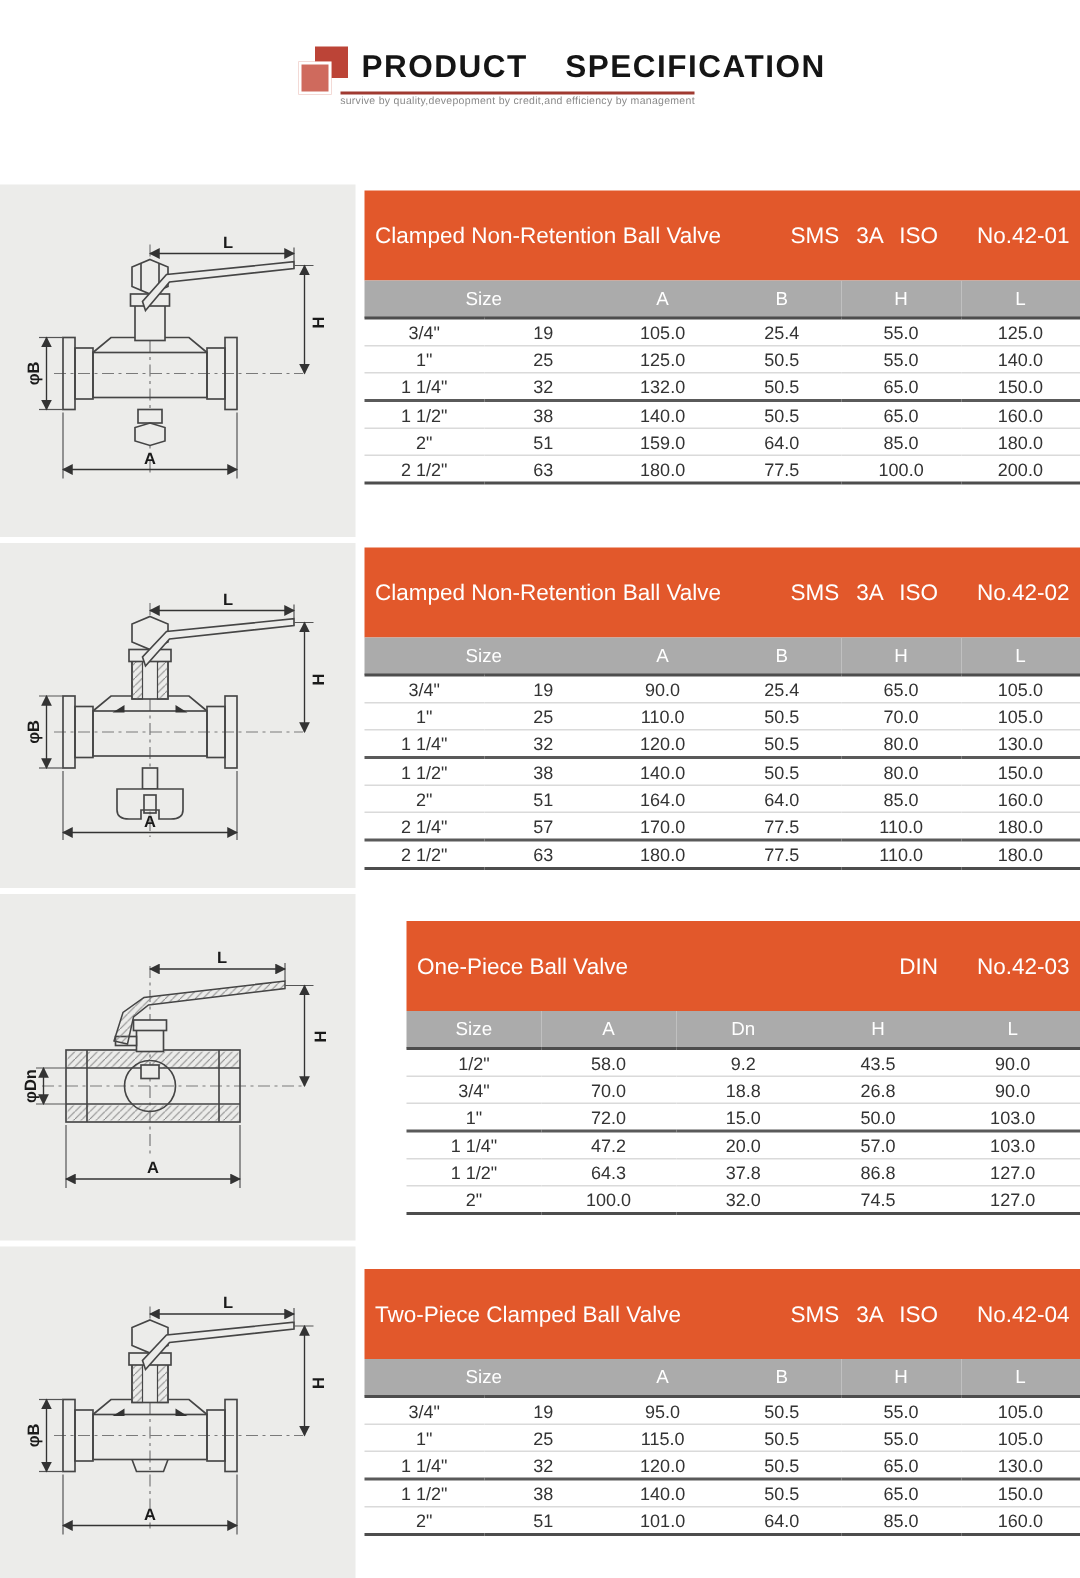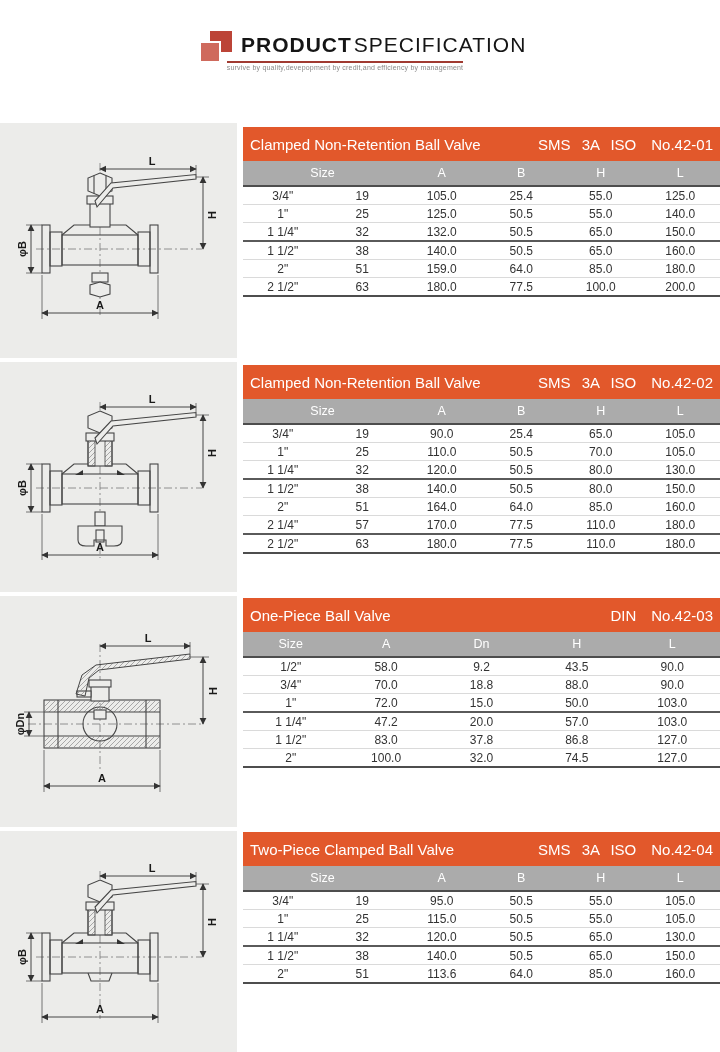--- a/index.html
+++ b/index.html
@@ -6,38 +6,38 @@
   .page{position:relative;width:720px;height:1052px;background:#fff;overflow:hidden;
         font-family:"Liberation Sans",sans-serif;}
 
   
   .logo-dark{position:absolute;left:210px;top:31px;width:22px;height:21px;
              background:var(--logo-red-dark,#BC4437);}
   .logo-light{position:absolute;left:199px;top:41px;width:22px;height:22px;box-sizing:border-box;
               background:var(--logo-red-light,#CF6A5D);border:2px solid #fff;}
   .title{position:absolute;left:241px;top:33px;font-size:21px;color:#151515;
          letter-spacing:1px;white-space:nowrap;}
-  .title .t1{font-weight:bold;margin-right:2px;}
-  .title .t2{font-weight:normal;}
+  .title .t1{font-weight:bold;margin-right:25px;}
+  .title .t2{font-weight:bold;}
   .redline{position:absolute;left:227px;top:61px;width:236px;height:2px;
            background:var(--underline-red,#A03A31);}
   .tagline{position:absolute;left:207px;top:64px;width:276px;text-align:center;
            font-size:7px;color:#8a8a8a;letter-spacing:.2px;}
 
   
   .spec{position:absolute;left:0;width:720px;}
   .panel{position:absolute;left:0;top:0;width:237px;height:100%;
          background:var(--panel-gray,#ECECEA);}
   .panel svg{display:block;width:237px;height:100%;}
   .tablewrap{position:absolute;left:243px;right:0;}
 
   .bar{display:flex;justify-content:space-between;align-items:center;height:28px;
-       background:var(--accent-orange,#E2582B);color:#fff;padding:3px 7px;font-size:15px;}
+       background:var(--accent-orange,#E2582B);color:#fff;padding:16px 7px;font-size:15px;}
   .bar-title{white-space:nowrap;}
-  .bar-right{display:flex;gap:15px;white-space:nowrap;}
+  .bar-right{display:flex;gap:26px;white-space:nowrap;}
   .std{word-spacing:7px;}
 
   table{width:100%;border-collapse:collapse;table-layout:fixed;
         border-bottom:2px solid #4d4d4d;}
   thead th{height:22px;background:var(--header-gray,#ABABAB);color:#fff;
            font-weight:normal;font-size:12.5px;}
   tbody td{height:17px;padding:0;text-align:center;font-size:12px;color:#333;
            border-top:1px solid #DADADA;}
   tbody tr:first-child td{border-top:2px solid #4d4d4d;}
   tr.group-end td{border-bottom:2px solid #5a5a5a;}
@@ -340,21 +340,21 @@
         <line class="ext" x1="44" y1="116" x2="24" y2="116"></line>
         <line class="ext" x1="44" y1="140" x2="24" y2="140"></line>
         <line class="dim" x1="29" y1="116" x2="29" y2="140" marker-start="url(#ar3)" marker-end="url(#ar3)"></line>
         <text class="lbl" x="20" y="132" transform="rotate(-90 20 128)">φDn</text>
         <line class="ext" x1="44" y1="154" x2="44" y2="196"></line>
         <line class="ext" x1="160" y1="154" x2="160" y2="196"></line>
         <line class="dim" x1="44" y1="190" x2="160" y2="190" marker-start="url(#ar3)" marker-end="url(#ar3)"></line>
         <text class="lbl" x="102" y="186">A</text>
       </svg>
     </div>
-    <div class="tablewrap" style="top:2px;">
+    <div class="tablewrap" style="top:18px;margin-left:28px;">
       <div class="bar">
         <span class="bar-title">One-Piece Ball Valve</span>
         <span class="bar-right">
           <span class="std">DIN</span>
           <span class="num">No.42-03</span>
         </span>
       </div>
       <table>
         <thead>
             <tr>
@@ -370,40 +370,40 @@
               <td>1/2"</td>
               <td>58.0</td>
               <td>9.2</td>
               <td>43.5</td>
               <td>90.0</td>
             </tr>
             <tr>
               <td>3/4"</td>
               <td>70.0</td>
               <td>18.8</td>
-              <td>88.0</td>
+              <td>26.8</td>
               <td>90.0</td>
             </tr>
             <tr class="group-end">
               <td>1"</td>
               <td>72.0</td>
               <td>15.0</td>
               <td>50.0</td>
               <td>103.0</td>
             </tr>
             <tr>
               <td>1 1/4"</td>
               <td>47.2</td>
               <td>20.0</td>
               <td>57.0</td>
               <td>103.0</td>
             </tr>
             <tr>
               <td>1 1/2"</td>
-              <td>83.0</td>
+              <td>64.3</td>
               <td>37.8</td>
               <td>86.8</td>
               <td>127.0</td>
             </tr>
             <tr>
               <td>2"</td>
               <td>100.0</td>
               <td>32.0</td>
               <td>74.5</td>
               <td>127.0</td>
@@ -451,21 +451,21 @@
         <line class="ext" x1="42" y1="102" x2="26" y2="102"></line>
         <line class="ext" x1="42" y1="150" x2="26" y2="150"></line>
         <line class="dim" x1="31" y1="102" x2="31" y2="150" marker-start="url(#ar4)" marker-end="url(#ar4)"></line>
         <text class="lbl" x="22" y="130" transform="rotate(-90 22 126)">φB</text>
         <line class="ext" x1="42" y1="152" x2="42" y2="192"></line>
         <line class="ext" x1="158" y1="152" x2="158" y2="192"></line>
         <line class="dim" x1="42" y1="186" x2="158" y2="186" marker-start="url(#ar4)" marker-end="url(#ar4)"></line>
         <text class="lbl" x="100" y="182">A</text>
       </svg>
     </div>
-    <div class="tablewrap" style="top:1px;">
+    <div class="tablewrap" style="top:15px;">
       <div class="bar">
         <span class="bar-title">Two-Piece Clamped Ball Valve</span>
         <span class="bar-right">
           <span class="std">SMS 3A ISO</span>
           <span class="num">No.42-04</span>
         </span>
       </div>
       <table>
         <thead>
             <tr>
@@ -505,21 +505,21 @@
               <td>1 1/2"</td>
               <td>38</td>
               <td>140.0</td>
               <td>50.5</td>
               <td>65.0</td>
               <td>150.0</td>
             </tr>
             <tr>
               <td>2"</td>
               <td>51</td>
-              <td>113.6</td>
+              <td>101.0</td>
               <td>64.0</td>
               <td>85.0</td>
               <td>160.0</td>
             </tr>
           </tbody>
       </table>
     </div>
   </section>
 
 </div>

